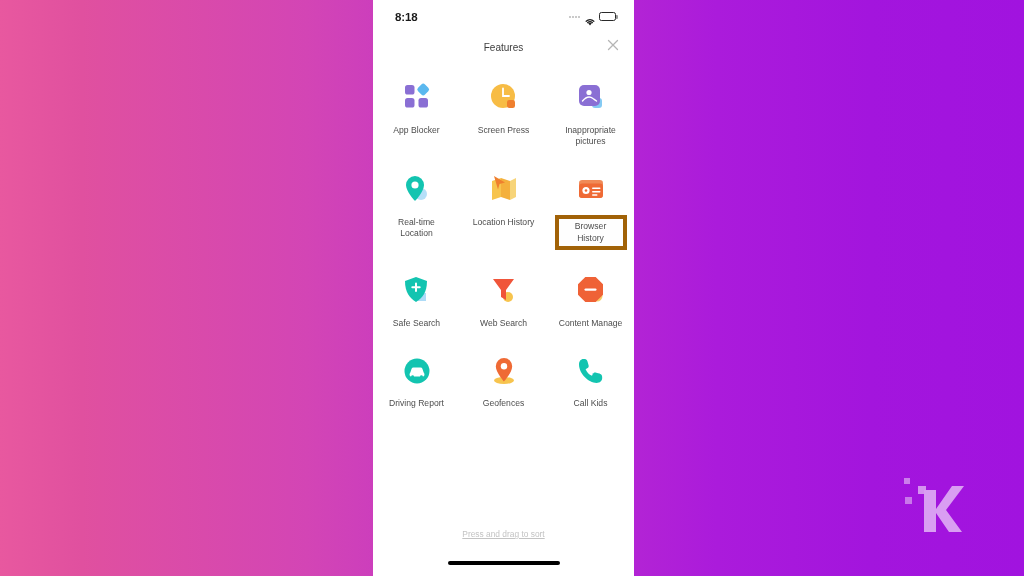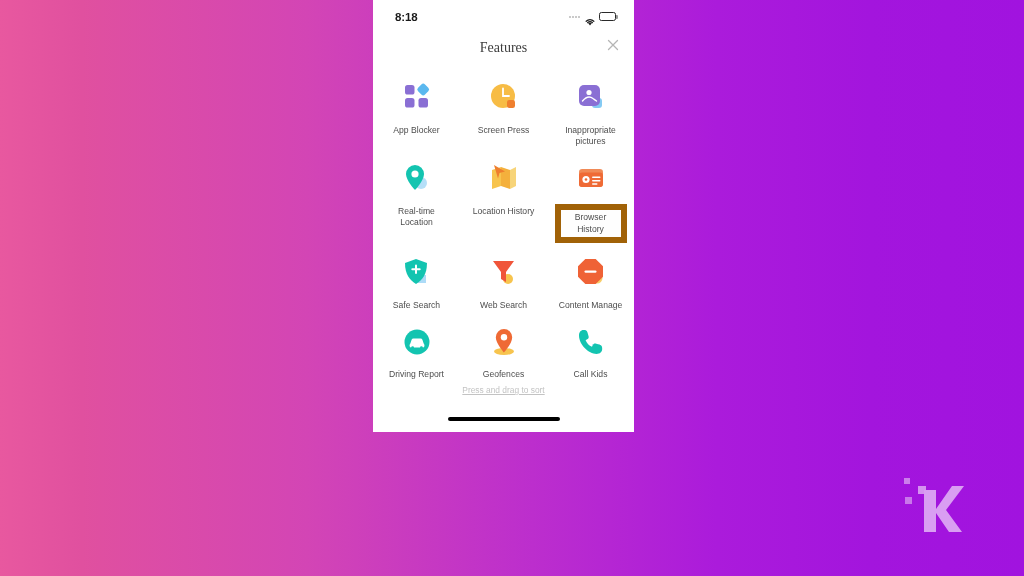--- a/index.html
+++ b/index.html
@@ -11,21 +11,21 @@
   body {
     background: linear-gradient(to right,
        #e8589f 0%, #e0509f 8%, #d345b5 30%, #bc2ecd 52%, #ab1bdb 70%, #a315dd 85%, #a113df 100%);
     position: relative;
   }
 
   
   #phone {
     position: absolute;
     left: 373px; top: 0px;
-    width: 261px; height: 432px;
+    width: 261px; height: 576px;
     background: #ffffff;
     overflow: hidden;
   }
 
   
   #statusbar {
     position: relative;
     height: 34px;
   }
   #status-time {
@@ -75,38 +75,37 @@
     border-radius: 1px;
   }
 
   
   #header {
     position: relative;
     height: 28px;
   }
   #page-title {
     text-align: center;
-    font-size: 14px;
+    font-size: 10px;
     color: #3d3d3d;
     line-height: 28px;
-    font-family: Liberation Serif, serif;
   }
   #close-btn {
     position: absolute;
     right: 12px; top: 2px;
     width: 18px; height: 18px;
     cursor: pointer;
   }
 
   
   #grid {
     margin-top: 18px;
     display: grid;
     grid-template-columns: repeat(3, 1fr);
-    row-gap: 12px;
+    row-gap: 23px;
   }
   .tile {
     display: flex;
     flex-direction: column;
     align-items: center;
     cursor: pointer;
   }
   .tile-icon {
     width: 34px; height: 34px;
     display: flex;
@@ -116,21 +115,21 @@
   }
   .tile-label {
     font-size: 8.6px;
     color: #4d4d4d;
     text-align: center;
     line-height: 11.5px;
     max-width: 72px;
     padding: 1.5px 3px;
   }
   .tile-label.selected {
-    border: 6px solid #a16207;
+    border: 4px solid #a16207;
     background: #fefefe;
     padding: 2px 4px;
   }
 
   
   #sort-hint {
     position: absolute;
     left: 0; right: 0;
     bottom: 37px;
     text-align: center;

